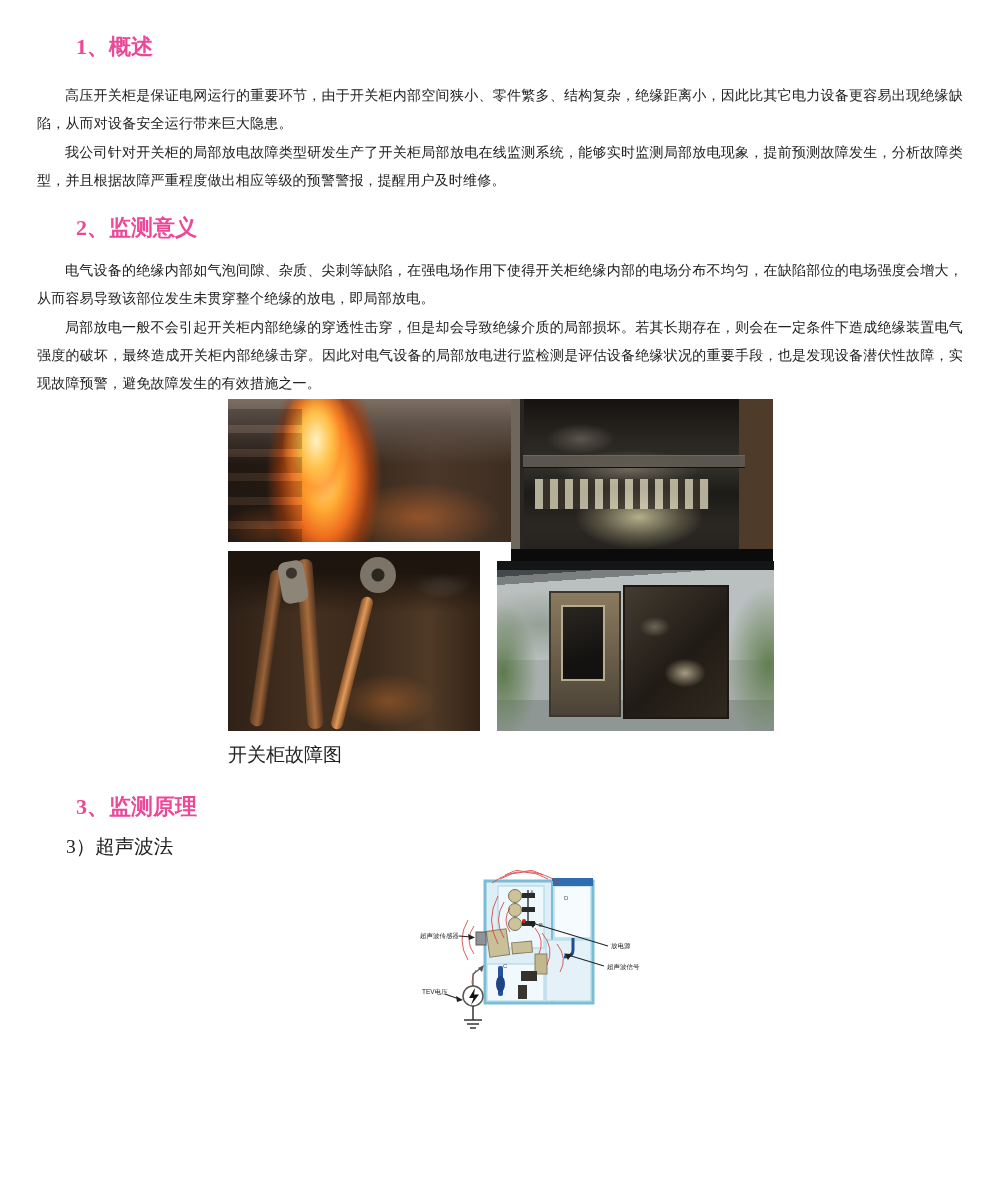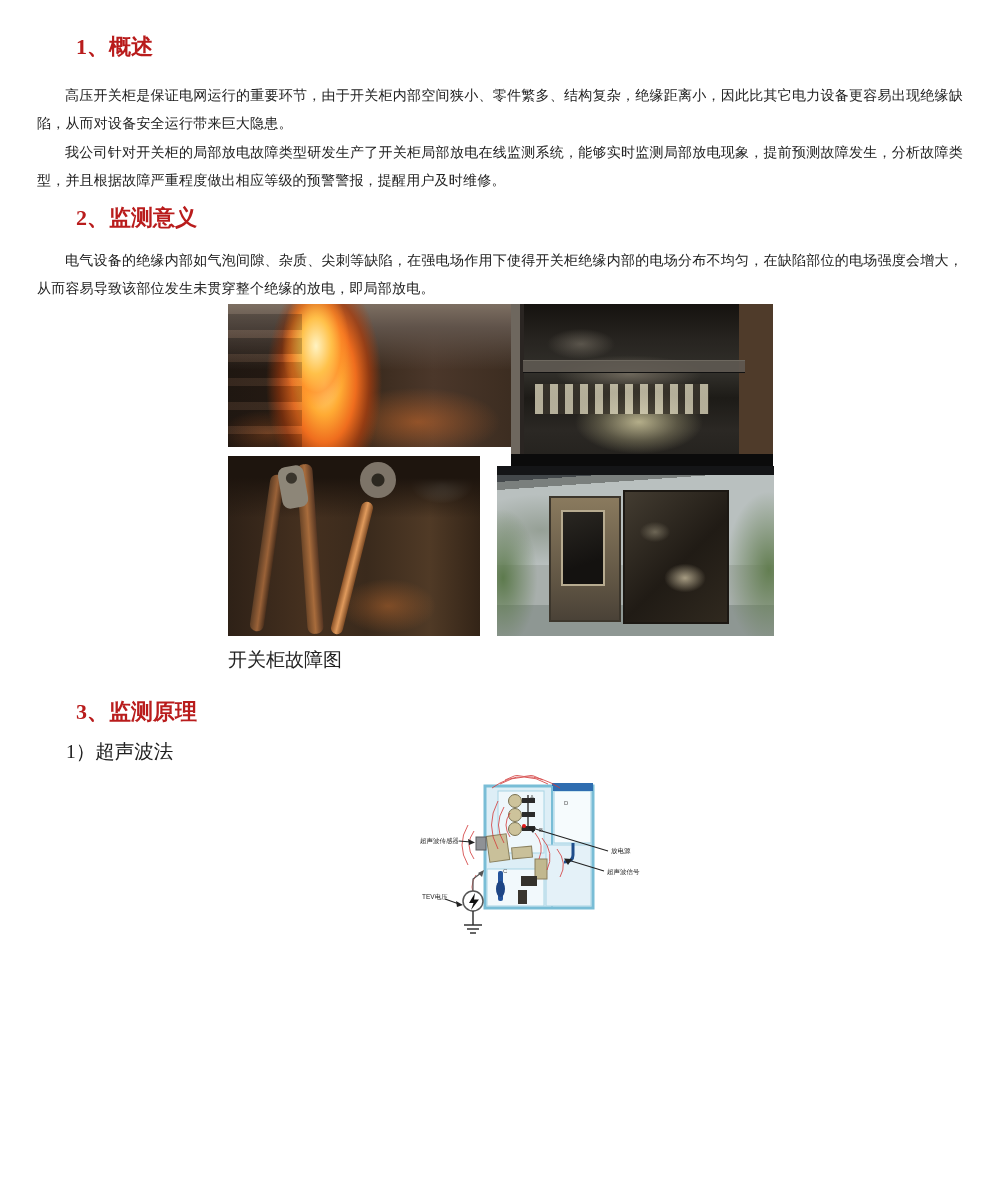--- a/index.html
+++ b/index.html
@@ -1,21 +1,21 @@
 <!DOCTYPE html>
 <html><head>
 <meta charset="utf-8">
 <style>
   html,body{margin:0;padding:0;background:#ffffff;}
   body{width:1000px;height:1199px;overflow:hidden;position:relative;
        font-family:"Liberation Serif","DejaVu Serif",serif;color:#212121;}
   .doc{padding:34px 36px 0 36px;}
 
-  h2.sec{font-size:22px;font-weight:700;margin:0 0 22px 40px;line-height:26px;color:#b91c1c;}
-  h2.sec2{margin-top:10px;margin-bottom:16px;}
+  h2.sec{font-size:22px;font-weight:700;margin:0 0 22px 40px;line-height:26px;color:#ec4899;}
+  h2.sec2{margin-top:20px;margin-bottom:16px;}
   h2.sec3{margin-top:26px;margin-bottom:11px;}
   p.body{margin:1px;font-size:14px;line-height:28px;text-align:justify;
          text-justify:inter-ideograph;text-indent:2em;letter-spacing:0.2px;}
   p.subhead{margin:16px 0 12px 30px;font-size:19.5px;line-height:22px;}
 
   
   figure.fault{margin:0 0 0 192px;padding:0;width:546px;}
   .grid{position:relative;width:546px;height:332px;}
   .photo{position:absolute;overflow:hidden;}
   .ph-tl{left:0;top:6;width:314px;height:143px;
@@ -89,20 +89,21 @@
 <body>
 
 <div class="doc">
 
   <h2 class="sec">1、概述</h2>
   <p class="body">高压开关柜是保证电网运行的重要环节，由于开关柜内部空间狭小、零件繁多、结构复杂，绝缘距离小，因此比其它电力设备更容易出现绝缘缺陷，从而对设备安全运行带来巨大隐患。</p>
   <p class="body">我公司针对开关柜的局部放电故障类型研发生产了开关柜局部放电在线监测系统，能够实时监测局部放电现象，提前预测故障发生，分析故障类型，并且根据故障严重程度做出相应等级的预警警报，提醒用户及时维修。</p>
 
   <h2 class="sec sec2">2、监测意义</h2>
   <p class="body">电气设备的绝缘内部如气泡间隙、杂质、尖刺等缺陷，在强电场作用下使得开关柜绝缘内部的电场分布不均匀，在缺陷部位的电场强度会增大，从而容易导致该部位发生未贯穿整个绝缘的放电，即局部放电。</p>
+  <p class="body">局部放电一般不会引起开关柜内部绝缘的穿透性击穿，但是却会导致绝缘介质的局部损坏。若其长期存在，则会在一定条件下造成绝缘装置电气强度的破坏，最终造成开关柜内部绝缘击穿。因此对电气设备的局部放电进行监检测是评估设备绝缘状况的重要手段，也是发现设备潜伏性故障，实现故障预警，避免故障发生的有效措施之一。</p>
 
   <figure class="fault">
     <div class="grid">
       <div class="photo ph-tl">
         <div class="struct"></div>
         <span class="ts">2017-04</span>
       </div>
       <div class="photo ph-tr">
         <div class="beam"></div>
         <div class="relays"></div>
@@ -118,21 +119,21 @@
         <div class="door">
             <div class="win"></div>
           </div>
         <div class="panel"></div>
       </div>
     </div>
     <figcaption>开关柜故障图</figcaption>
   </figure>
 
   <h2 class="sec sec3">3、监测原理</h2>
-  <p class="subhead">1）超声波法</p>
+  <p class="subhead">3）超声波法</p>
 
   <div class="diagram">
     <svg width="262" height="175" viewBox="0 0 262 175" xmlns="http://www.w3.org/2000/svg">
 
       <rect x="67" y="11" width="108" height="122" fill="#ddeef6" stroke="#79bdd6" stroke-width="3"></rect>
       <rect x="136" y="16" width="37" height="52" fill="#f6fbfd" stroke="#9fd0e2" stroke-width="1"></rect>
       <rect x="134" y="8" width="41" height="8" fill="#2f6db0"></rect>
       <line x1="134" y1="11" x2="134" y2="133" stroke="#79bdd6" stroke-width="2"></line>
       <rect x="80" y="16" width="46" height="62" fill="#eef7fb" stroke="#a8d4e4" stroke-width="1"></rect>
       <rect x="69" y="94" width="57" height="37" fill="#f2f9fc" stroke="#a8d4e4" stroke-width="1"></rect>

